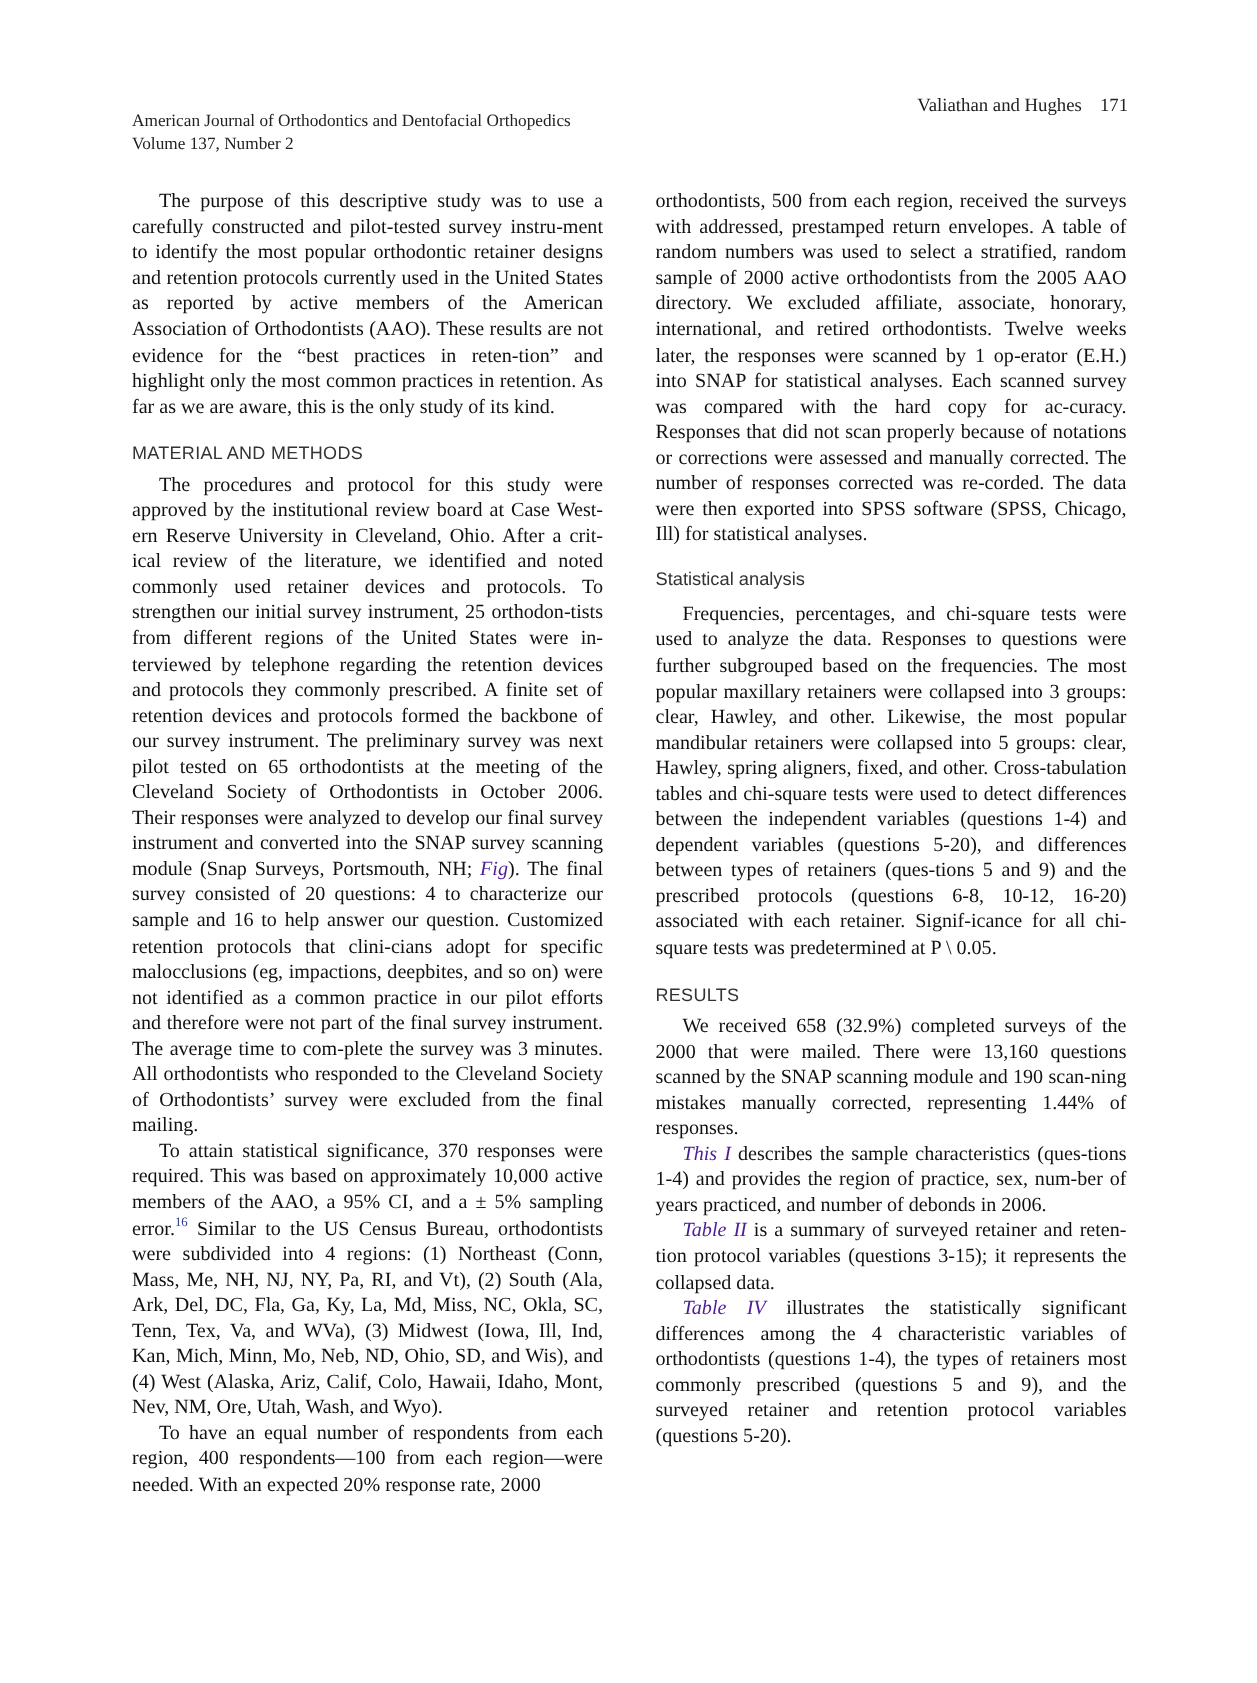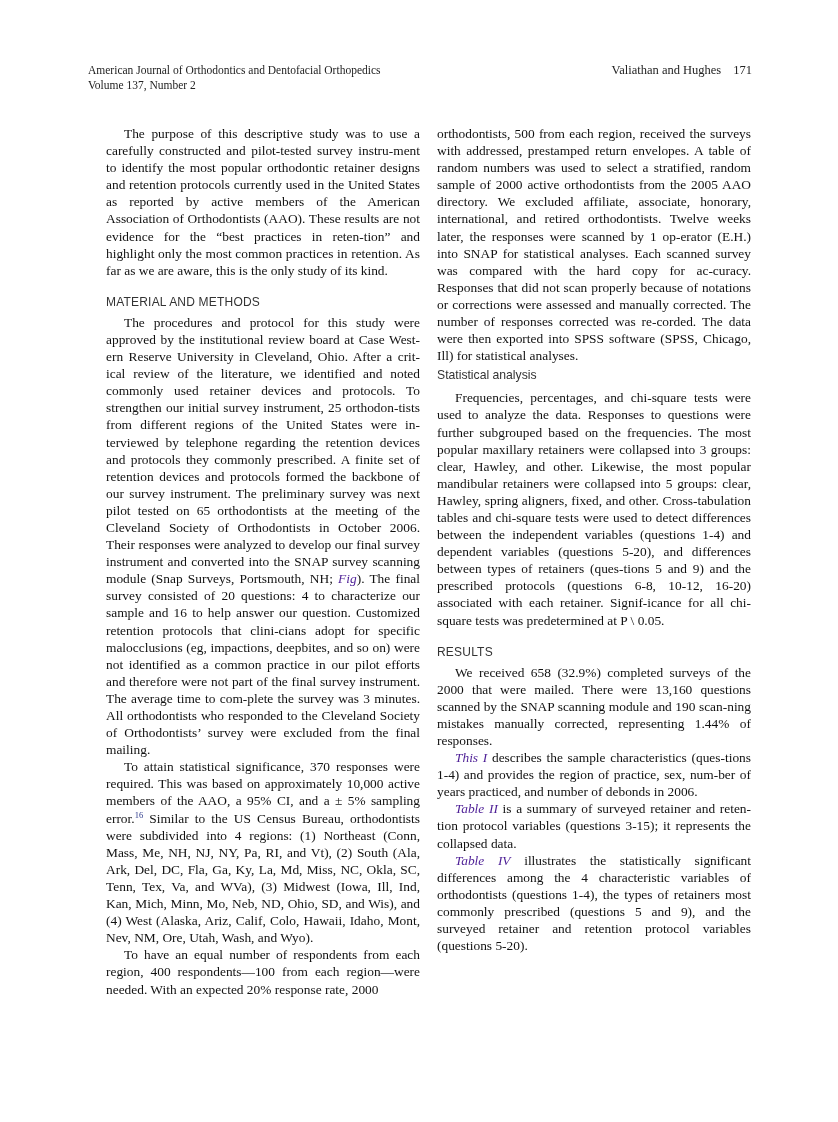--- a/index.html
+++ b/index.html
@@ -1,27 +1,27 @@
 <!DOCTYPE html>
 <html><head>
 <meta charset="utf-8">
 <style>
   html, body { margin: 0; padding: 0; background: #ffffff; }
   body { width: 838px; height: 1122px; position: relative; overflow: hidden; color: #111; }
   .header { position: absolute; left: 88px; top: 63px; width: 664px; font-family: "Liberation Serif", serif; font-size: 11.5px; line-height: 15px; color: #222; }
-  .header .left { position: absolute; left: 0; top: 0; }
+  .header .left { position: absolute; left: 0; top: 11px; }
   .header .right { position: absolute; right: 0; top: 0; font-size: 12.5px; }
   .header .right .pg { margin-left: 12px; }
   .col { position: absolute; top: 125px; width: 314px; font-family: "Liberation Serif", serif; font-size: 13.4px; line-height: 17.1px; text-align: justify; hyphens: manual; }
-  .col.left { left: 106px; }
+  .col.left { left: 88px; }
   .col.right { left: 437px; }
   .col p { margin: 0; text-indent: 18px; }
   .col p.noindent { text-indent: 0; }
   h2.sec { font-family: "Liberation Sans", sans-serif; font-weight: normal; font-size: 12px; letter-spacing: 0.2px; margin: 16px 0 4px 0; line-height: 15px; color: #333; }
-  h3.sub { font-family: "Liberation Sans", sans-serif; font-weight: normal; font-size: 12.2px; margin: 4px 0 6px 0; line-height: 15px; color: #333; }
+  h3.sub { font-family: "Liberation Sans", sans-serif; font-weight: normal; font-size: 12.2px; margin: 15px 0 6px 0; line-height: 15px; color: #333; }
   a.ref { color: #4c1d95; text-decoration: none; font-style: italic; }
   sup.ref { color: #2d3a8c; font-size: 8.5px; line-height: 0; vertical-align: super; }
 </style>
 </head>
 <body>
 
 <div class="header">
   <div class="left">
     <div>American Journal of Orthodontics and Dentofacial Orthopedics</div>
     <div>Volume 137, Number 2</div>

